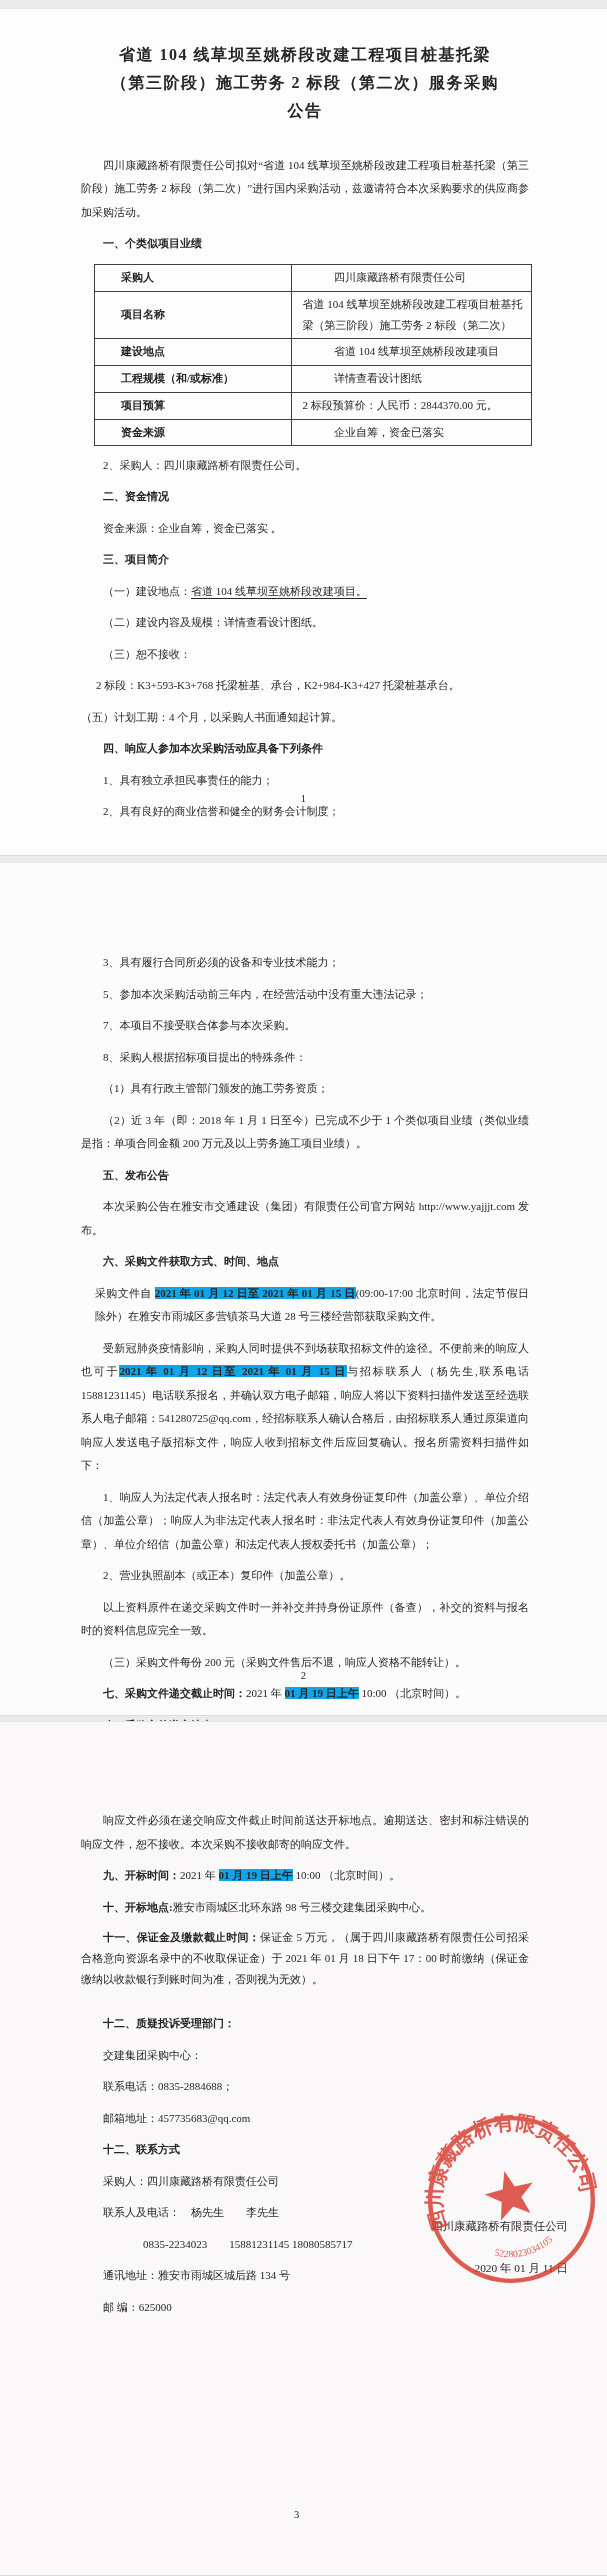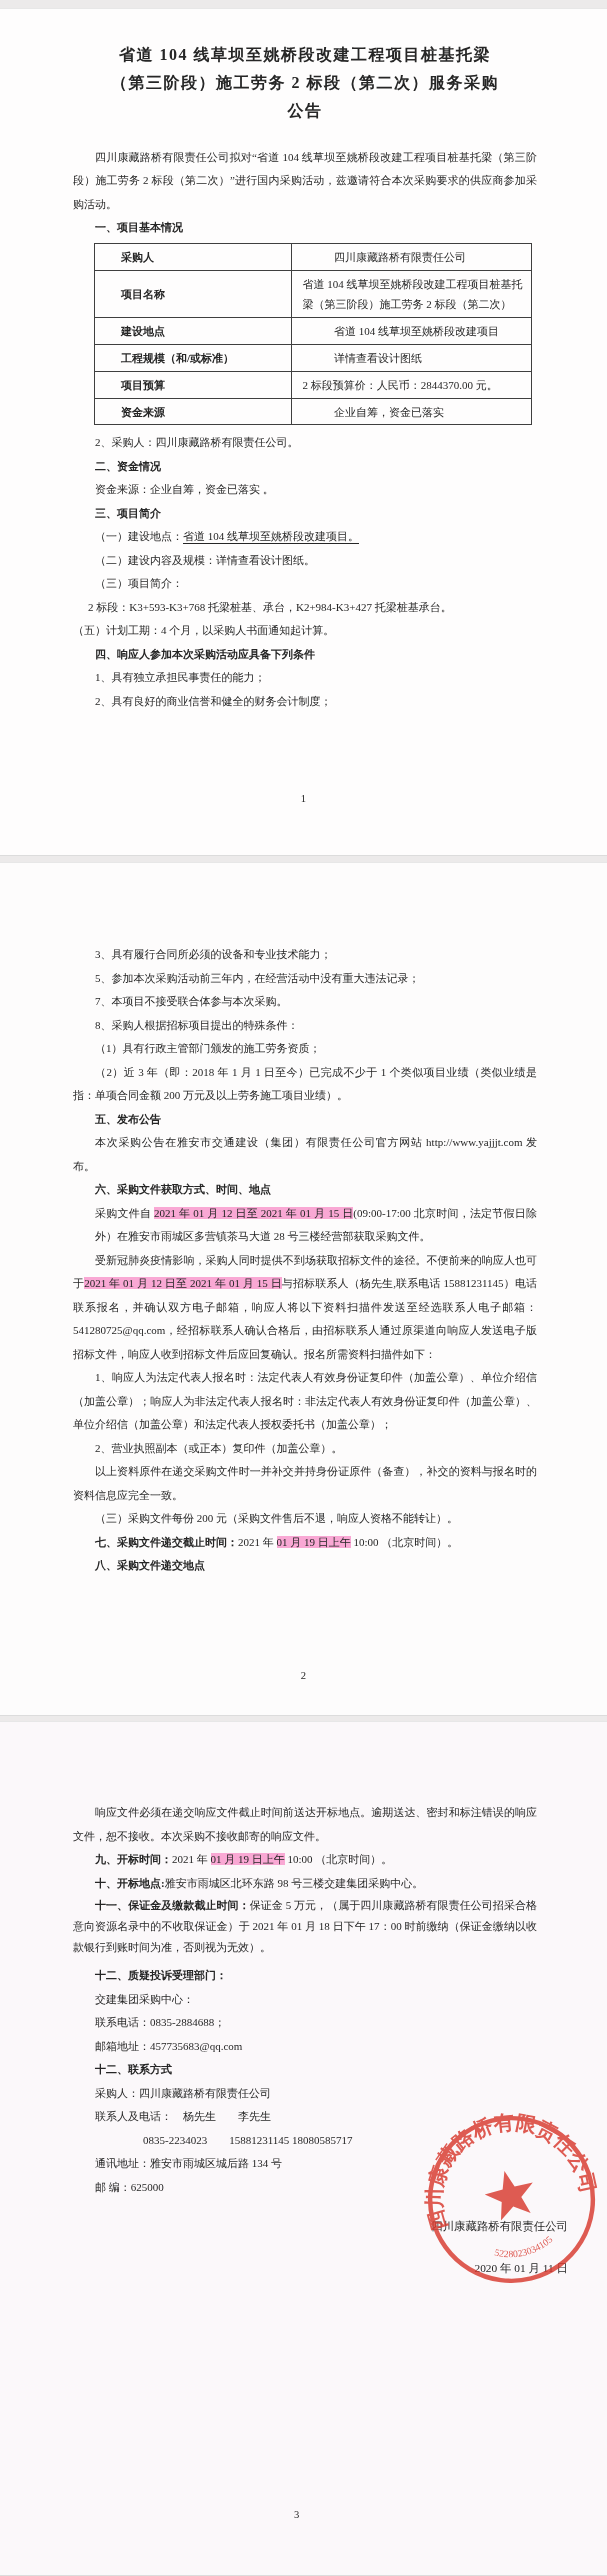--- a/index.html
+++ b/index.html
@@ -4,25 +4,25 @@
 <style>
   html,body { margin:0; padding:0; background:#f0f0f0; }
   body { width:607px; font-family:"Liberation Serif","DejaVu Serif",serif; color:#262626; }
   #stage { position:relative; width:607px; height:2576px; background:#eceaea; }
   .page { position:absolute; left:0; width:607px; box-sizing:border-box; font-size:11px;
           border-top:0.8px solid #e7e7e7; border-bottom:0.8px solid #dcdcdc; }
   #page1 { top:7.6px;   height:848px; padding:32px 70px 0 73px; background:#fefdfd; }
   #page2 { top:862px; height:854px; padding:80px 70px 0 73px; background:#fdfcfc; }
   #page3 { top:1721px; height:855px; padding:79px 70px 0 73px; background:#fbf8fa; }
 
-  p { margin:0; text-align:justify; line-height:23.5px; }
+  p { margin:8px; text-align:justify; line-height:23.5px; }
   .ind { text-indent:22px; }
   .hd { font-weight:bold; }
   .u  { text-decoration:underline; text-underline-offset:3px; }
-  .hl { background:#f9a8d4; font-weight:normal; }
+  .hl { background:#0ea5e9; font-weight:bold; }
   .block-ind { margin-left:22px; }
   .half-ind { text-indent:15px; }
 
   .title { font-weight:bold; font-size:16px; line-height:28px; text-align:center; letter-spacing:1.5px; margin-top:0; }
 
   .info-table { border-collapse:collapse; margin:3.8px 0 6px 21px; width:438px; table-layout:fixed; }
   .info-table td { border:1.2px solid #3f3f3f; padding:1.5px 6px; line-height:20.5px; vertical-align:middle; }
   .info-table td.lbl { width:164px; font-weight:bold; padding-left:26px; }
   .info-table td.val { padding-left:10.6px; }
   .info-table td.vi  { padding-left:42px; }
@@ -44,21 +44,21 @@
 <div id="stage">
 
   <div class="page" id="page1">
     <div class="title">
       <div>省道 104 线草坝至姚桥段改建工程项目桩基托梁</div>
       <div>（第三阶段）施工劳务 2 标段（第二次）服务采购</div>
       <div>公告</div>
     </div>
     <div class="spacer28"></div>
     <p class="ind">四川康藏路桥有限责任公司拟对“省道 104 线草坝至姚桥段改建工程项目桩基托梁（第三阶段）施工劳务 2 标段（第二次）”进行国内采购活动，兹邀请符合本次采购要求的供应商参加采购活动。</p>
-    <p class="ind hd">一、项目基本情况</p>
+    <p class="ind hd">一、个类似项目业绩</p>
 
     <table class="info-table">
       <tbody>
           <tr style="height:27px;">
         <td class="lbl">采购人</td>
         <td class="val vi">四川康藏路桥有限责任公司</td>
       </tr>
       <tr style="height:47px;">
         <td class="lbl">项目名称</td>
         <td class="val">省道 104 线草坝至姚桥段改建工程项目桩基托梁（第三阶段）施工劳务 2 标段（第二次）</td>
@@ -81,21 +81,21 @@
       </tr>
     </tbody>
       </table>
 
     <p class="ind">2、采购人：四川康藏路桥有限责任公司。</p>
     <p class="ind hd">二、资金情况</p>
     <p class="ind">资金来源：企业自筹，资金已落实 。</p>
     <p class="ind hd">三、项目简介</p>
     <p class="ind"><span>（一）建设地点：</span><span class="u">省道 104 线草坝至姚桥段改建项目。</span></p>
     <p class="ind">（二）建设内容及规模：详情查看设计图纸。</p>
-    <p class="ind">（三）项目简介：</p>
+    <p class="ind">（三）恕不接收：</p>
     <p class="half-ind">2 标段：K3+593-K3+768 托梁桩基、承台，K2+984-K3+427 托梁桩基承台。</p>
     <p>（五）计划工期：4 个月，以采购人书面通知起计算。</p>
     <p class="ind hd">四、响应人参加本次采购活动应具备下列条件</p>
     <p class="ind">1、具有独立承担民事责任的能力；</p>
     <p class="ind">2、具有良好的商业信誉和健全的财务会计制度；</p>
     <div class="pageno">1</div>
   </div>
 
   <div class="page" id="page2">
     <p class="ind">3、具有履行合同所必须的设备和专业技术能力；</p>

